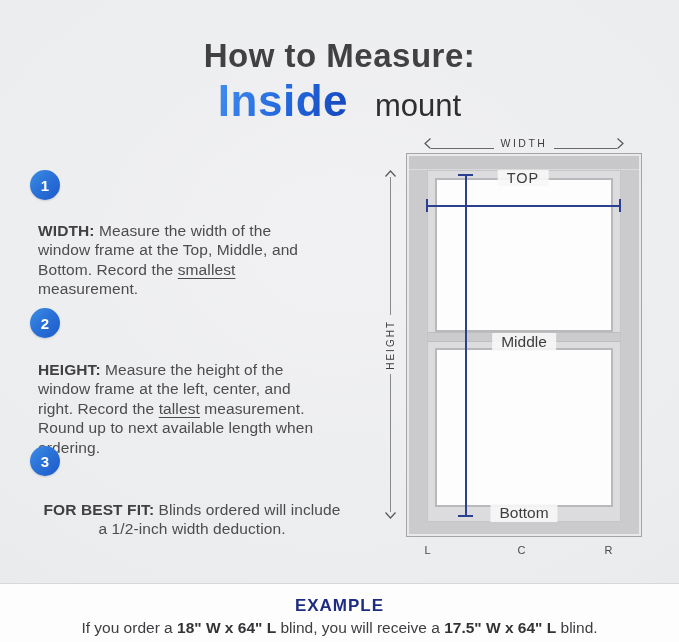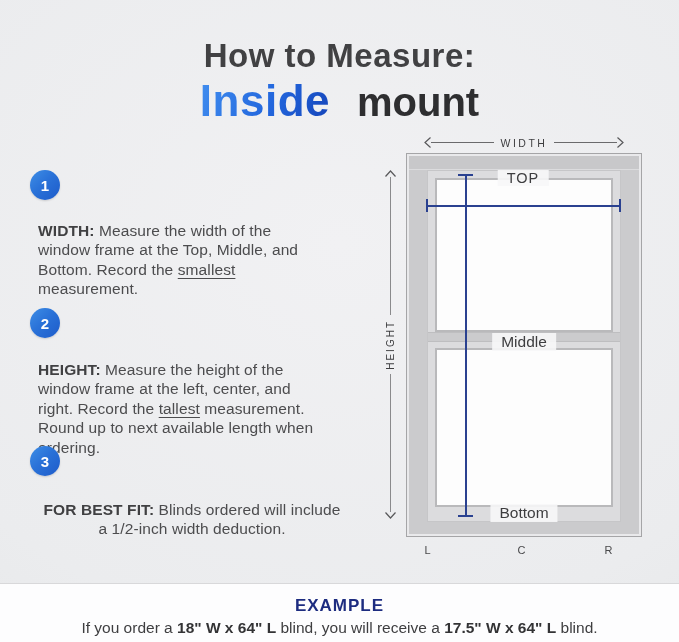--- a/index.html
+++ b/index.html
@@ -12,42 +12,42 @@
 
   
   .hdr { position:absolute; top:38px; left:0; width:100%; text-align:center; }
   .hdr-line1 { font-size:33px; font-weight:700; color:#414143; letter-spacing:0.5px; line-height:1.1; }
   .hdr-line2 { margin-top:2px; display:flex; justify-content:center; align-items:baseline; gap:27px; }
   .hdr-accent {
     font-size:44px; font-weight:800; letter-spacing:0.5px;
     background:linear-gradient(115deg,#3f8bee 5%,#2266dd 55%,#1443b8 100%);
     -webkit-background-clip:text; background-clip:text; color:transparent;
   }
-  .hdr-rest { font-size:40px; font-weight:700; color:#2e2e30; }
+  .hdr-rest { font-size:31px; font-weight:400; color:#2e2e30; }
 
   
   .badge {
     position:absolute; width:30px; height:30px; border-radius:50%;
     background:linear-gradient(135deg,#3e8ee6 0%,#2a72d8 45%,#1d5bca 100%);
     color:#fff; font-size:15px; font-weight:700;
     display:flex; align-items:center; justify-content:center;
     box-shadow:0 1px 2px rgba(0,0,0,0.15);
   }
   .step-body {
     position:absolute; font-size:15.5px; line-height:19.5px; color:#4c4c4e; letter-spacing:0.1px;
   }
   .step-body b { color:#404042; font-weight:700; }
   .step-body u { text-decoration-thickness:1px; text-underline-offset:3px; }
   #b1 { left:30px; top:170px; }  #t1 { left:38px; top:205px; width:268px; }
   #b2 { left:30px; top:308px; }  #t2 { left:38px; top:344px; width:288px; }
   #b3 { left:30px; top:446px; }  #t3 { left:38px; top:484px; width:308px;text-align:center; }
 
   
   .w-arrow { position:absolute; left:424px; top:136px; width:200px; height:13px;
-    display:flex; align-items:center; color:#3e3e40; }
+    display:flex; align-items:flex-end; color:#3e3e40; }
   .w-arrow .aline { flex:1; height:0; border-top:1px solid #6a6a6c; }
   .w-arrow .alabel { font-size:10.5px; letter-spacing:2.5px; font-weight:500; margin:0 7px; }
   .h-arrow { position:absolute; left:382px; top:170px; width:16px; height:349px;
     display:flex; flex-direction:column; align-items:center; color:#3e3e40; }
   .h-arrow .aline { flex:1; width:0; border-left:1px solid #8a8a8c; }
   .h-arrow .alabel { font-size:10px; letter-spacing:2px; font-weight:500; margin:5px 0;
     writing-mode:vertical-rl; transform:rotate(180deg); }
   .chev { flex:none; stroke:#58585a; fill:none; stroke-width:1.2; }
 
   

